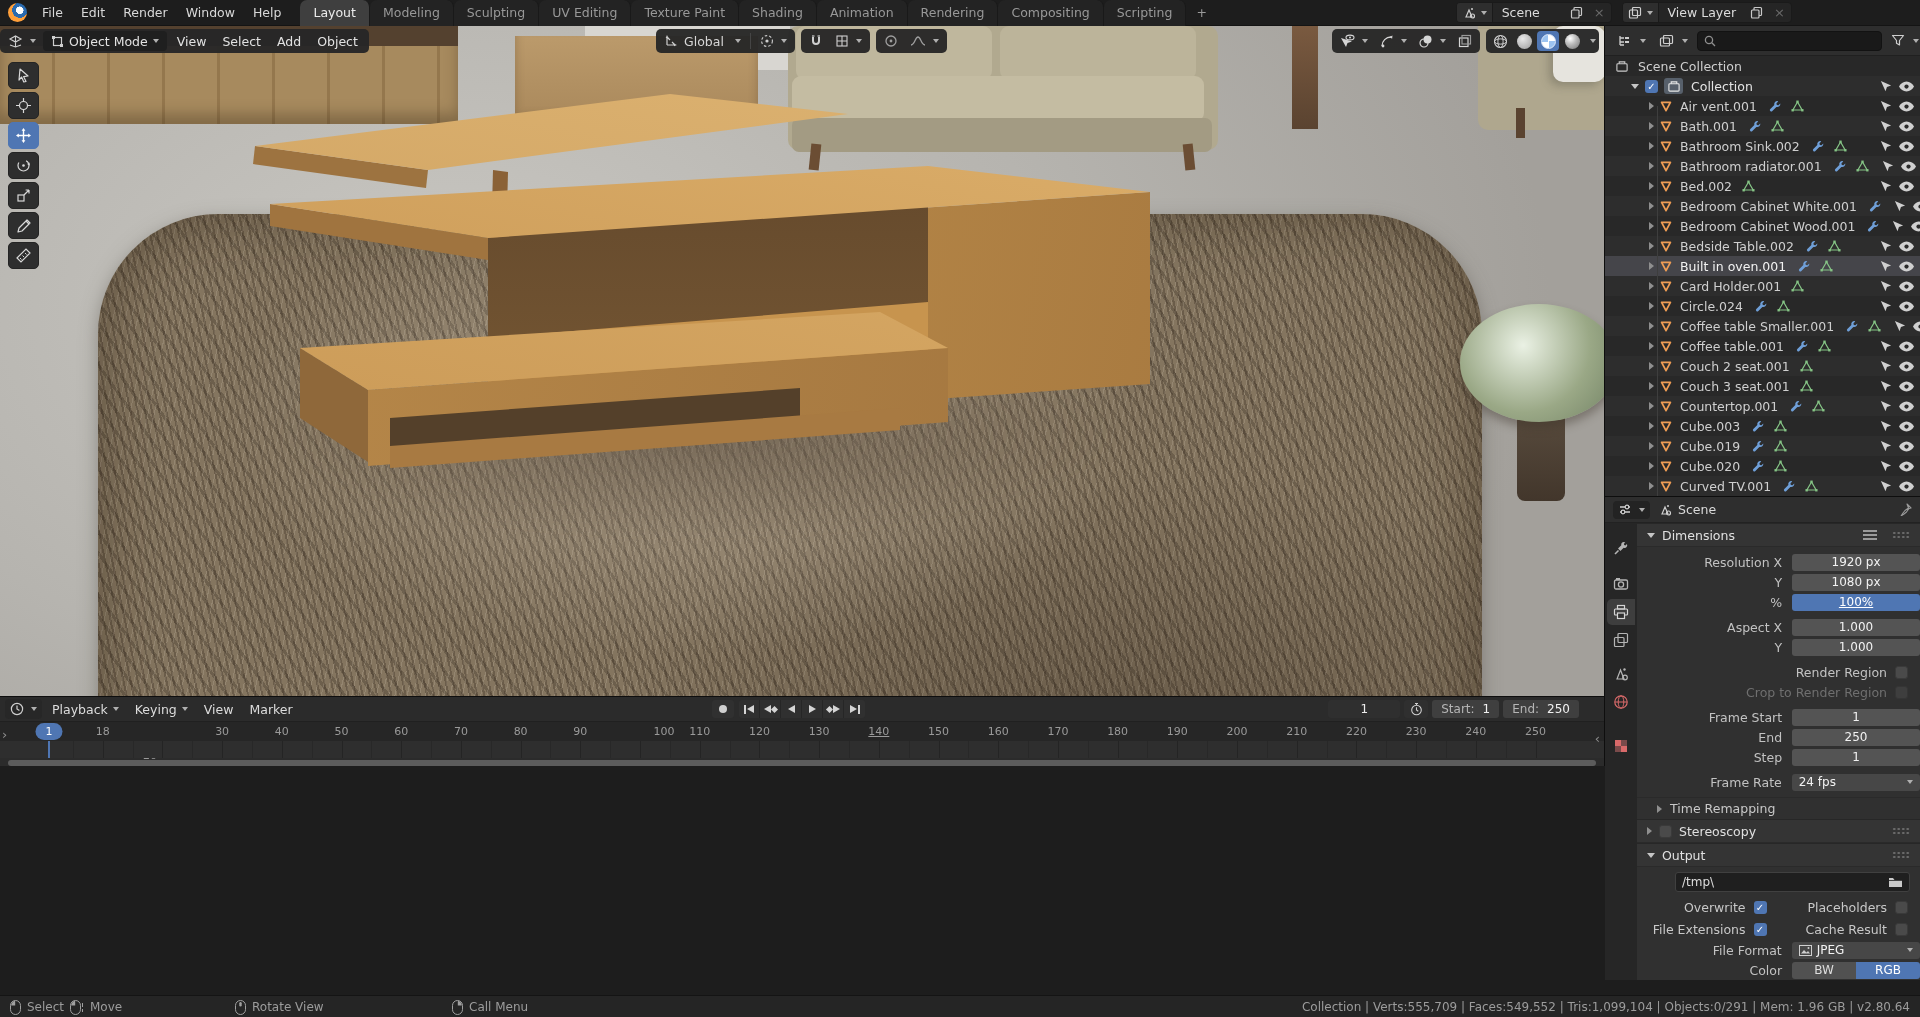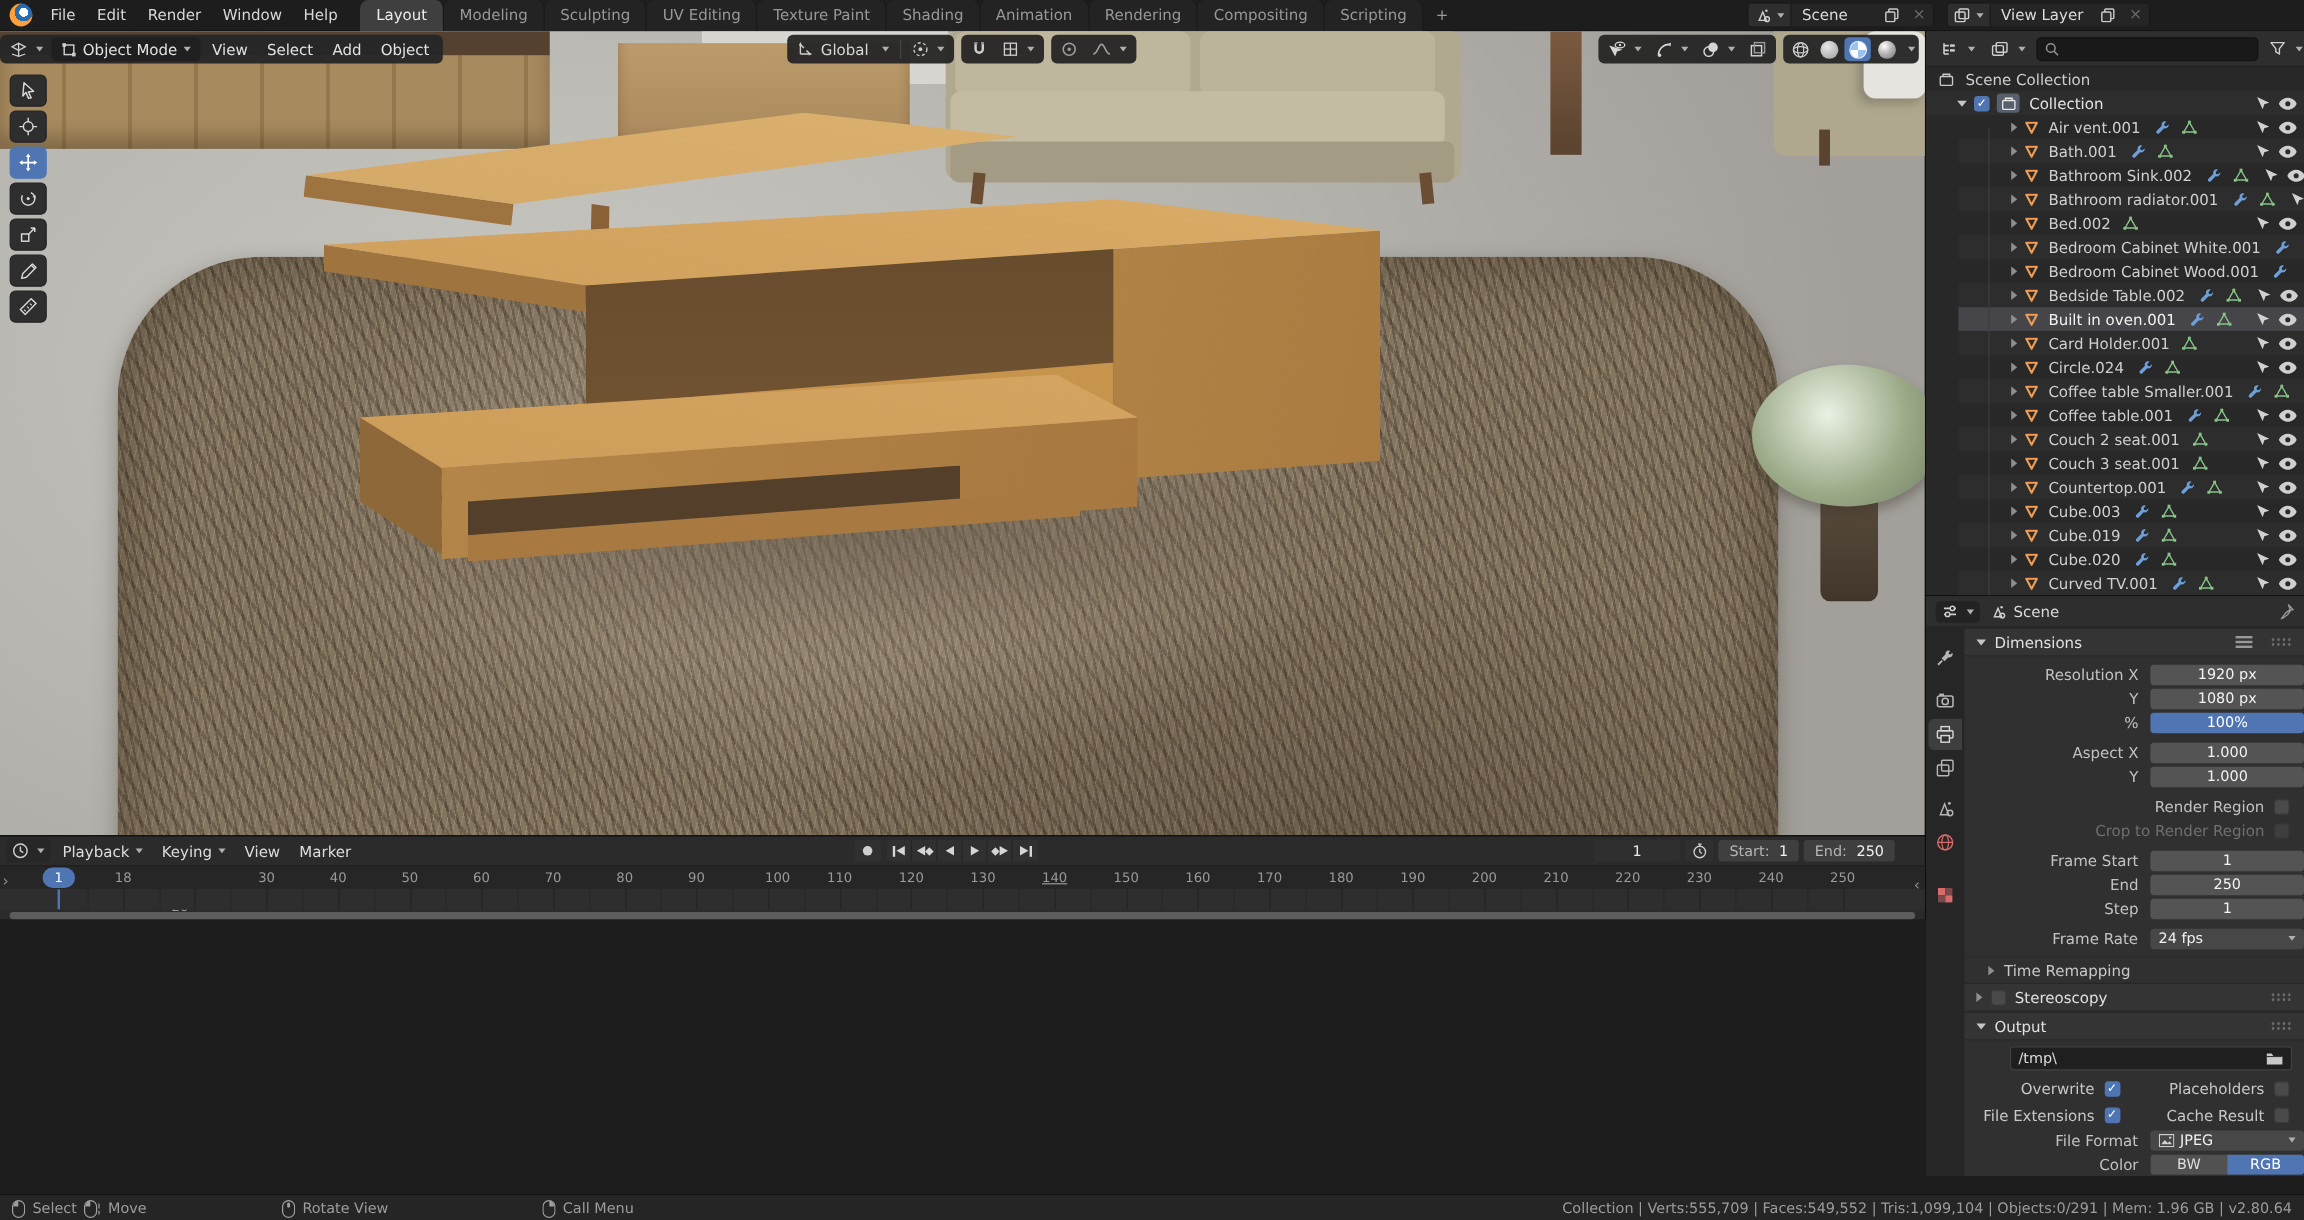--- a/index.html
+++ b/index.html
@@ -90,21 +90,21 @@
   .ol-header{height:30px;display:flex;align-items:center;gap:5px;padding:0 8px;background:#2e2e2e;border-bottom:1px solid #202020;}
   .ol-hbtn{display:flex;align-items:center;gap:3px;padding:2px 4px;border-radius:4px;}
   .ol-search{flex:1;height:20px;background:#191919;border:1px solid #121212;border-radius:4px;display:flex;align-items:center;padding:0 6px;gap:5px;}
   .ol-search input{flex:1;background:transparent;border:none;outline:none;color:#ddd;font-size:12px;min-width:10px;}
   .ol-tree{flex:1;position:relative;overflow:hidden;}
   .ol-row{height:20px;display:flex;align-items:center;padding-right:6px;color:#cfcfcf;}
   .ol-row .sp{flex:1;}
   .ol-root{background:#282828;padding-left:10px;gap:7px;}
   .ol-coll{background:#2d2d2d;padding-left:26px;gap:6px;color:#e4e4e4;}
   .coll-ic-bg{display:flex;align-items:center;justify-content:center;width:19px;height:16px;background:#57606b;border-radius:3px;}
-  #ol-items > div{padding-left:44px;gap:6px;margin-left:27px;}
+  #ol-items > div{padding-left:44px;gap:6px;}
   #ol-items > div:nth-of-type(even){background:#2d2d2d;}
   #ol-items > div.selected{background:#45454a;color:#f2f2f2;}
   .ol-guide{position:absolute;left:52px;top:50px;width:1px;height:420px;background:#3e3e3e;}
   .ol-name{margin-left:2px;white-space:nowrap;}
   .ic{flex:none;}
   .chk{width:13px;height:13px;border-radius:3px;background:#4f76b3;color:#fff;font-size:10px;line-height:13px;text-align:center;}
   .chk.off{background:#4a4a4a;border:1px solid #3a3a3a;color:transparent;}
   .chk.dim{opacity:.55;}
   
   #properties{flex:1;display:flex;flex-direction:column;background:#303030;}
@@ -118,21 +118,21 @@
   .ptab.active{background:#3e3e3e;}
   .pr-content{flex:1;overflow:hidden;font-size:12.5px;}
   .panel-h{height:24px;display:flex;align-items:center;gap:7px;padding:0 10px;color:#e0e0e0;background:#343434;border-top:1px solid #272727;border-bottom:1px solid #2a2a2a;}
   .drag-dots{margin-left:auto;width:18px;height:8px;background-image:radial-gradient(#6e6e6e 1px,transparent 1.2px);background-size:4.5px 4px;}
   .preset-ic{margin-left:auto;display:flex;flex-direction:column;gap:2px;}
   .preset-ic i{display:block;width:14px;height:2px;background:#9a9a9a;}
   .prow{height:20px;display:flex;align-items:center;}
   .plbl{width:162px;text-align:right;padding-right:10px;color:#c2c2c2;white-space:nowrap;}
   .plbl.dim{color:#6f6f6f;}
   .pfield{width:134px;height:17px;background:#545454;border-radius:3px;color:#f2f2f2;display:flex;align-items:center;justify-content:center;font-size:12px;}
-  .pfield.accent{background:#4f76b3;color:#fff;}
+  .pfield.accent{background:#4f76b3;color:#fff;text-decoration:underline;}
   .pfield.drop{justify-content:space-between;padding:0 7px;background:#474747;}
   .prow-chk{height:20px;display:flex;align-items:center;justify-content:flex-end;gap:8px;padding-right:12px;color:#c2c2c2;}
   .prow2{height:22px;display:flex;align-items:center;}
   .prow2 .half{flex:1;display:flex;align-items:center;justify-content:flex-end;gap:8px;padding-right:12px;color:#c8c8c8;}
   .subp{height:22px;display:flex;align-items:center;gap:8px;padding-left:20px;color:#c8c8c8;border-top:1px solid #2a2a2a;}
   .pathfield{margin:5px 10px 4px 38px;height:20px;background:#1f1f1f;border:1px solid #404040;border-radius:3px;display:flex;align-items:center;padding:0 6px;color:#ddd;font-size:12px;}
   .pathfield .sp{flex:1;}
   .seg-wrap{width:134px;display:flex;height:17px;border-radius:3px;overflow:hidden;}
   .seg{flex:1;display:flex;align-items:center;justify-content:center;font-size:12px;background:#515151;color:#ddd;}
   .seg.on{background:#4f76b3;color:#fff;}
@@ -533,21 +533,21 @@
           <span class="fbadge">1</span>
         <span class="tick" style="left: 102.73px;">18</span>
             <span class="tick" style="left: 150px; margin-top: 24px;">20</span>
             <span class="tick" style="left: 222.13px;">30</span>
             <span class="tick" style="left: 281.83px;">40</span>
             <span class="tick" style="left: 341.53px;">50</span>
             <span class="tick" style="left: 401.23px;">60</span>
             <span class="tick" style="left: 460.93px;">70</span>
             <span class="tick" style="left: 520.63px;">80</span>
             <span class="tick" style="left: 580.33px;">90</span>
-            <span class="tick" style="left: 648px;">100</span>
+            <span class="tick" style="left: 664px;">100</span>
             <span class="tick" style="left: 699.73px;">110</span>
             <span class="tick" style="left: 759.43px;">120</span>
             <span class="tick" style="left: 819.13px;">130</span>
             <span class="tick" style="left: 878.83px; text-decoration: underline;">140</span>
             <span class="tick" style="left: 938.53px;">150</span>
             <span class="tick" style="left: 998.23px;">160</span>
             <span class="tick" style="left: 1057.93px;">170</span>
             <span class="tick" style="left: 1117.63px;">180</span>
             <span class="tick" style="left: 1177.33px;">190</span>
             <span class="tick" style="left: 1237.03px;">200</span>

